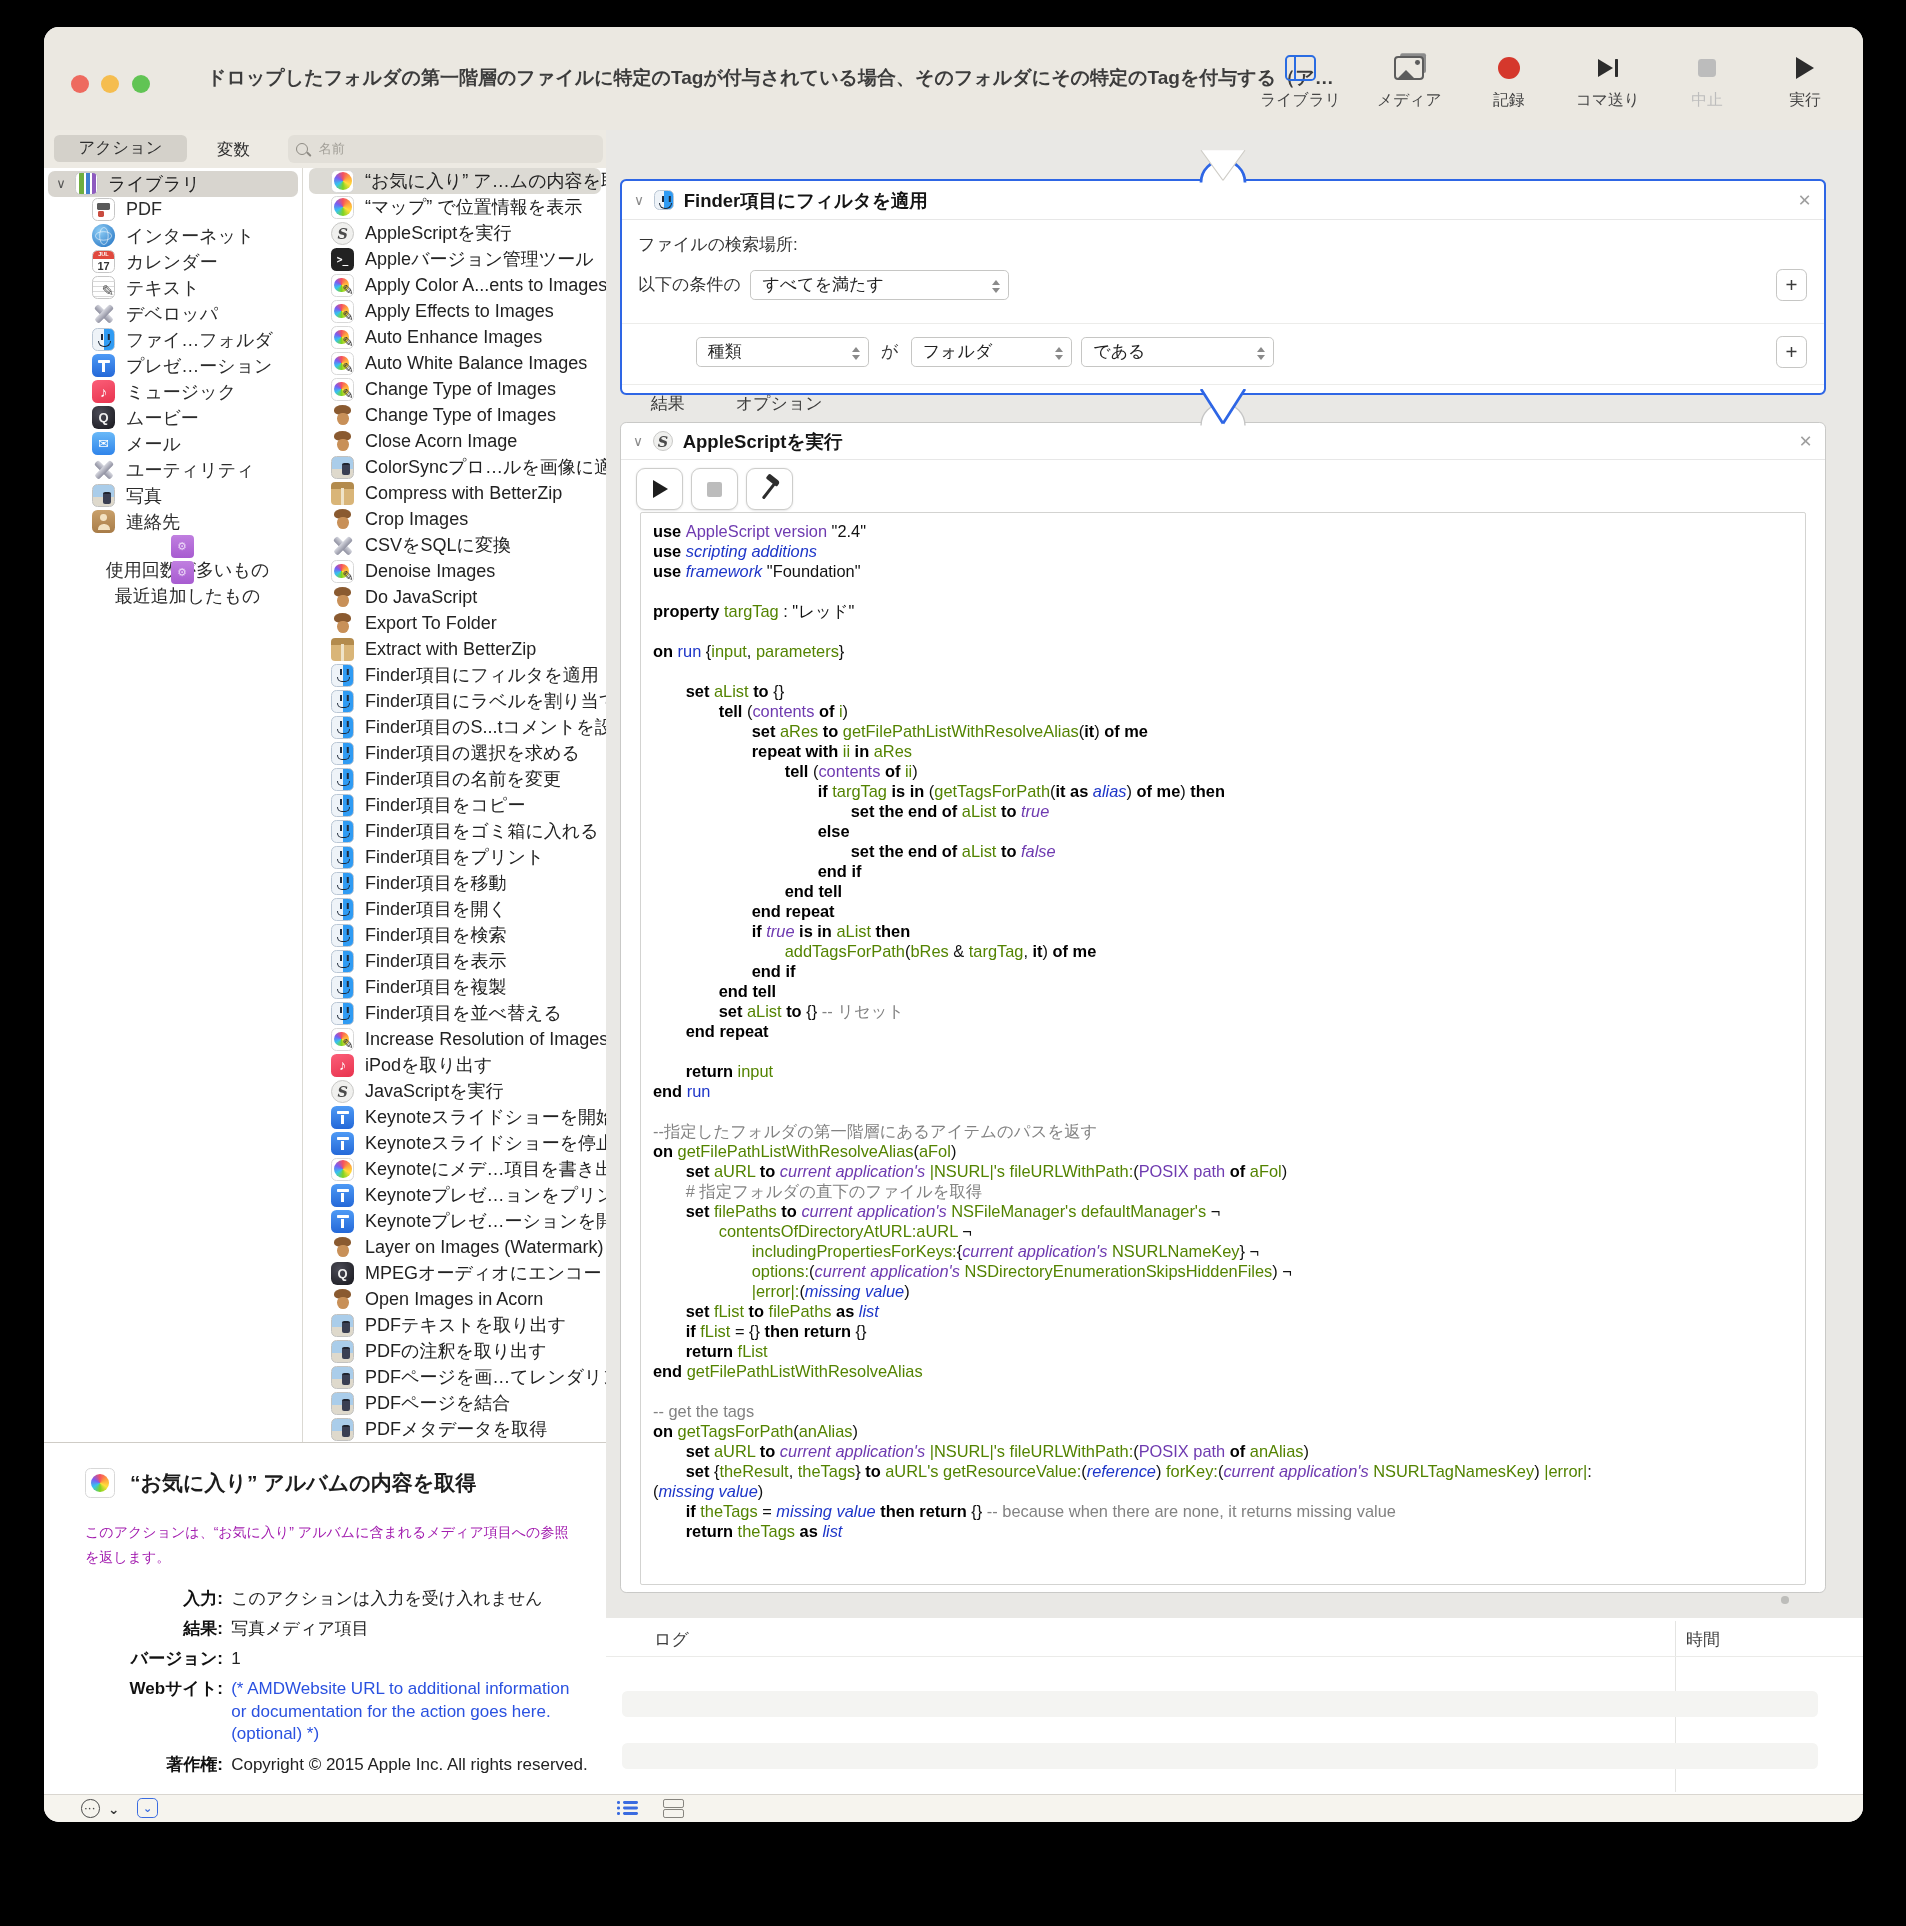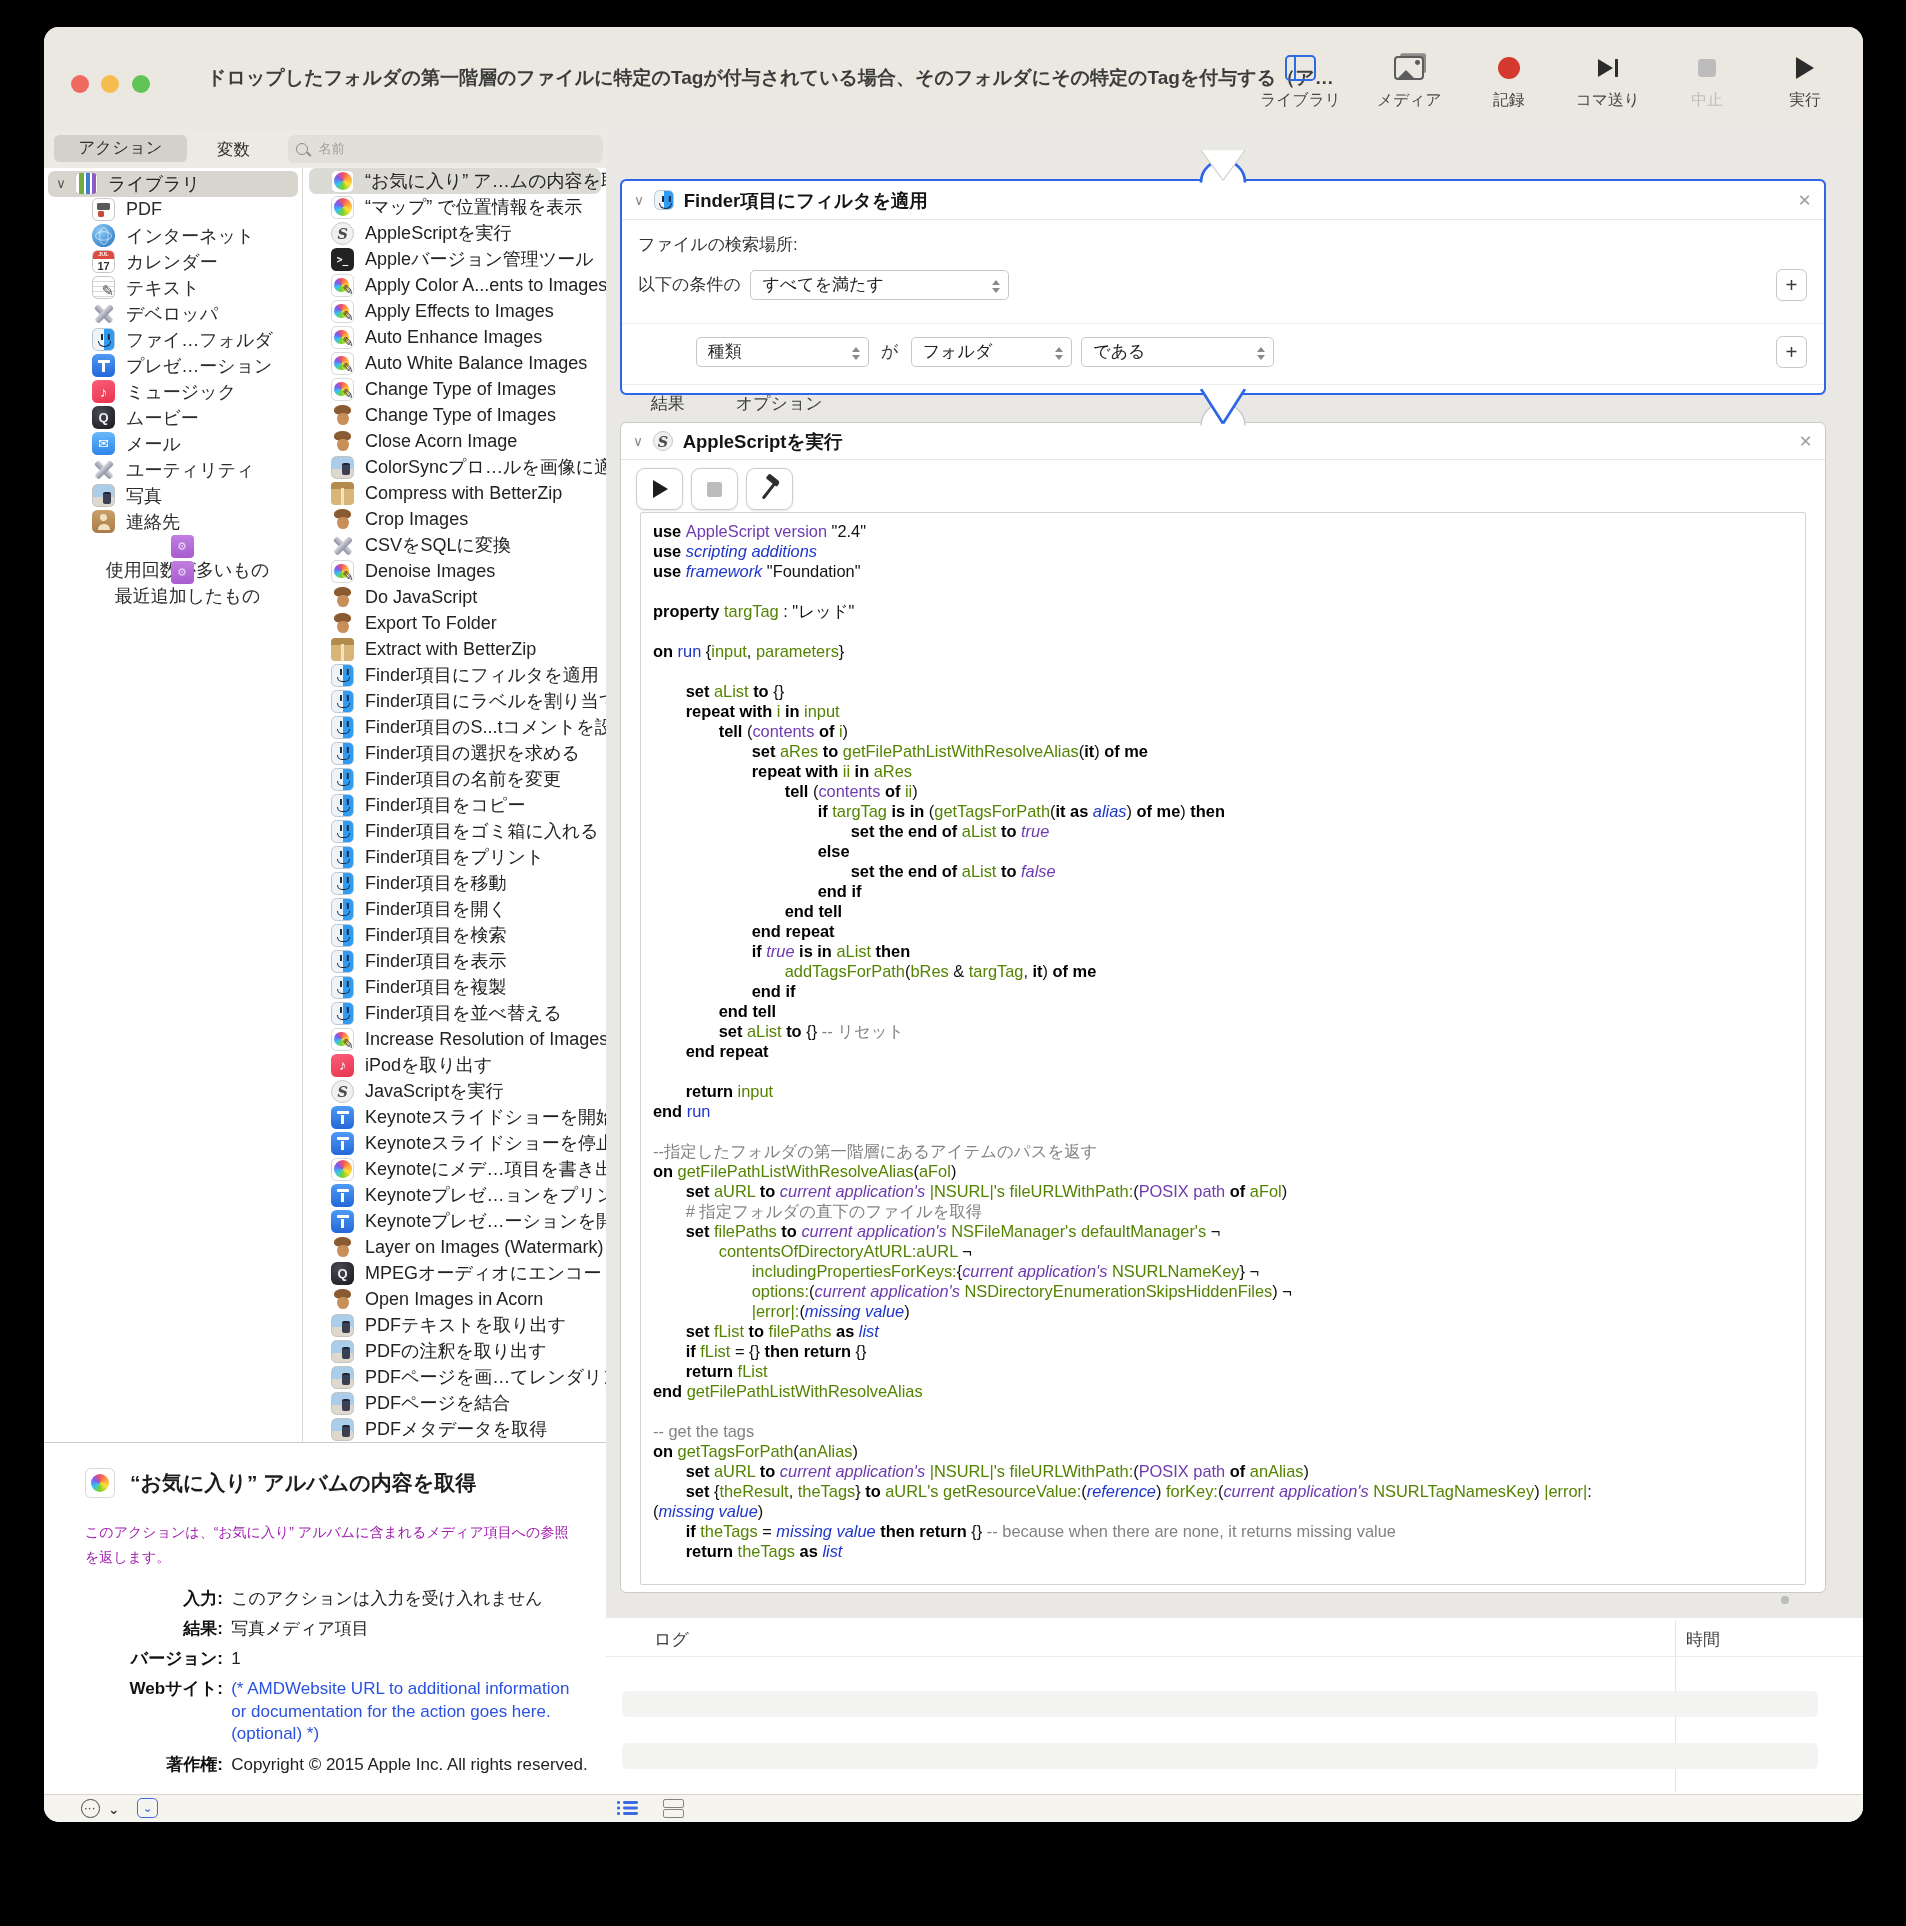--- a/index.html
+++ b/index.html
@@ -678,21 +678,20 @@
         <div class="codebox" id="code-area">
             <div class="cl" style="padding-left: 12.3px;"><span class="c-k">use </span><span class="c-p">AppleScript version </span><span class="c-t">"2.4"</span></div>
             <div class="cl" style="padding-left: 12.3px;"><span class="c-k">use </span><span class="c-bi">scripting additions</span></div>
             <div class="cl" style="padding-left: 12.3px;"><span class="c-k">use </span><span class="c-bi">framework </span><span class="c-t">"Foundation"</span></div>
             <div class="cl" style="padding-left: 12.3px;">&nbsp;</div>
             <div class="cl" style="padding-left: 12.3px;"><span class="c-k">property </span><span class="c-g">targTag</span><span class="c-t"> : "レッド"</span></div>
             <div class="cl" style="padding-left: 12.3px;">&nbsp;</div>
             <div class="cl" style="padding-left: 12.3px;"><span class="c-k">on </span><span class="c-b">run </span><span class="c-t">{</span><span class="c-g">input</span><span class="c-t">, </span><span class="c-g">parameters</span><span class="c-t">}</span></div>
             <div class="cl" style="padding-left: 12.3px;">&nbsp;</div>
             <div class="cl" style="padding-left: 45px;"><span class="c-k">set </span><span class="c-g">aList </span><span class="c-k">to </span><span class="c-t">{}</span></div>
-            <div class="cl" style="padding-left: 45px;"><span class="c-k">repeat with </span><span class="c-g">i </span><span class="c-k">in </span><span class="c-g">input</span></div>
             <div class="cl" style="padding-left: 78px;"><span class="c-k">tell </span><span class="c-t">(</span><span class="c-p">contents </span><span class="c-k">of </span><span class="c-g">i</span><span class="c-t">)</span></div>
             <div class="cl" style="padding-left: 111px;"><span class="c-k">set </span><span class="c-g">aRes </span><span class="c-k">to </span><span class="c-g">getFilePathListWithResolveAlias</span><span class="c-t">(</span><span class="c-k">it</span><span class="c-t">) </span><span class="c-k">of me</span></div>
             <div class="cl" style="padding-left: 111px;"><span class="c-k">repeat with </span><span class="c-g">ii </span><span class="c-k">in </span><span class="c-g">aRes</span></div>
             <div class="cl" style="padding-left: 144px;"><span class="c-k">tell </span><span class="c-t">(</span><span class="c-p">contents </span><span class="c-k">of </span><span class="c-g">ii</span><span class="c-t">)</span></div>
             <div class="cl" style="padding-left: 177px;"><span class="c-k">if </span><span class="c-g">targTag </span><span class="c-k">is in </span><span class="c-t">(</span><span class="c-g">getTagsForPath</span><span class="c-t">(</span><span class="c-k">it as </span><span class="c-bi">alias</span><span class="c-t">) </span><span class="c-k">of me</span><span class="c-t">) </span><span class="c-k">then</span></div>
             <div class="cl" style="padding-left: 210px;"><span class="c-k">set the end of </span><span class="c-g">aList </span><span class="c-k">to </span><span class="c-pi">true</span></div>
             <div class="cl" style="padding-left: 177px;"><span class="c-k">else</span></div>
             <div class="cl" style="padding-left: 210px;"><span class="c-k">set the end of </span><span class="c-g">aList </span><span class="c-k">to </span><span class="c-pi">false</span></div>
             <div class="cl" style="padding-left: 177px;"><span class="c-k">end if</span></div>
             <div class="cl" style="padding-left: 144px;"><span class="c-k">end tell</span></div>

